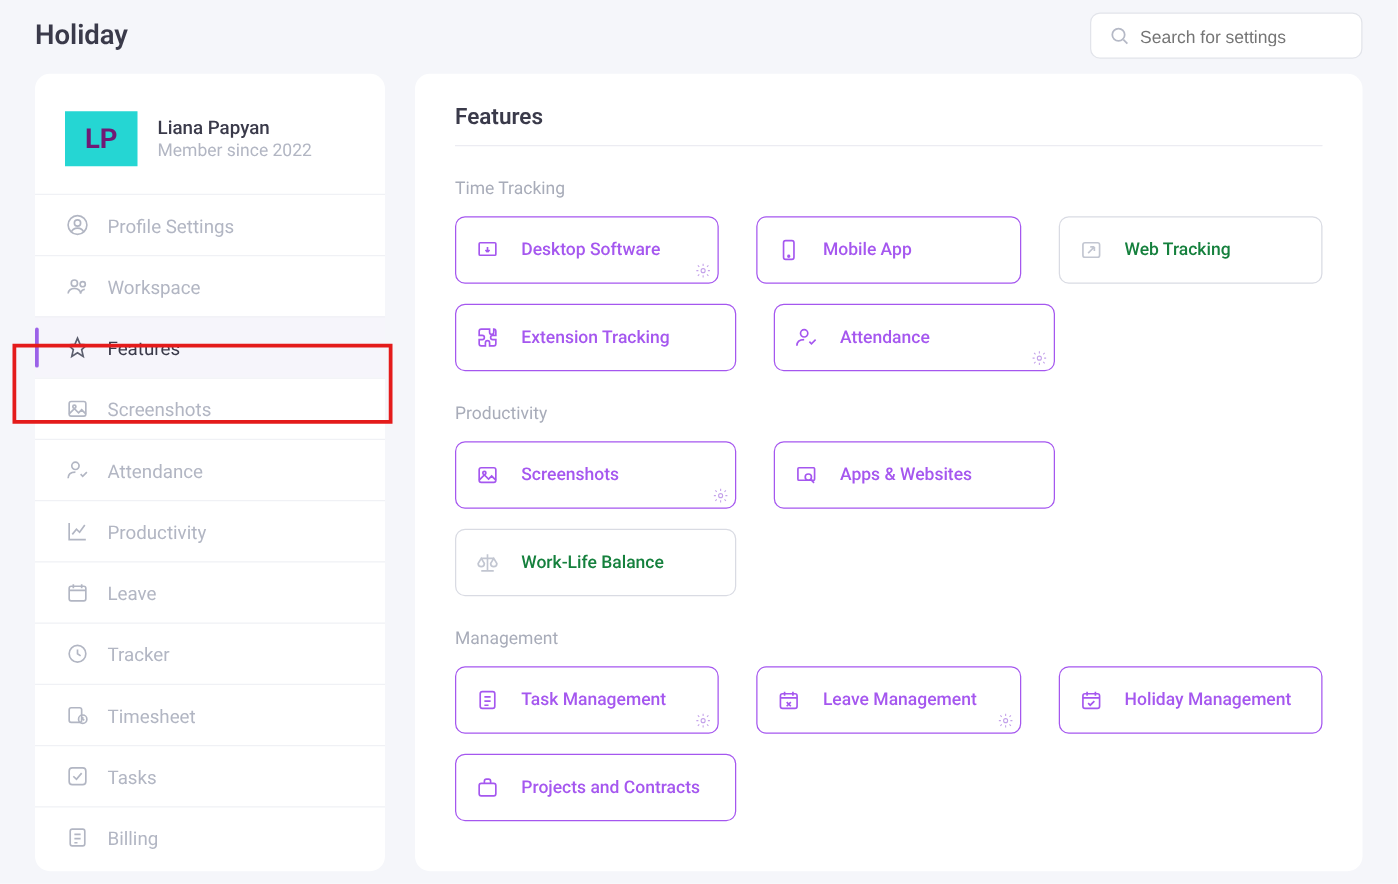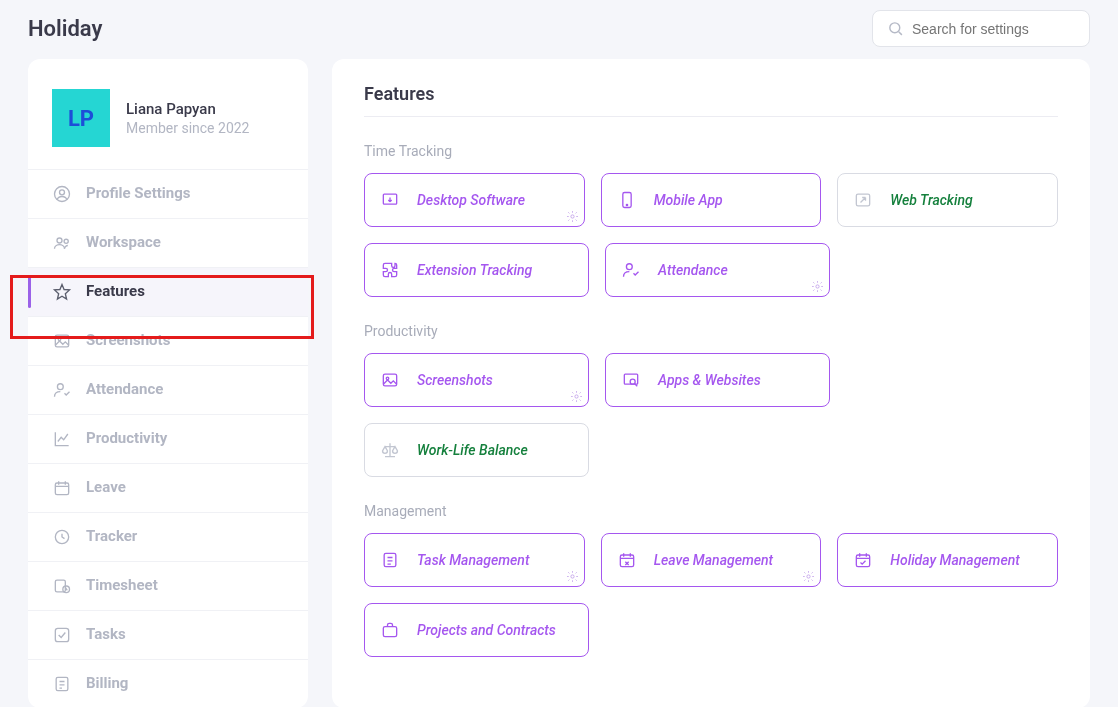--- a/index.html
+++ b/index.html
@@ -53,44 +53,43 @@
       position: relative;
       overflow: hidden;
     }
     .profile {
       display: flex;
       align-items: center;
       padding: 10px 24px 22px;
     }
     .avatar {
       width: 58px;
-      height: 58px;
+      height: 44px;
       border-radius: 0;
       background: #25d6d3;
-      color: #1d4ed8;
+      color: #701a75;
       font-size: 22px;
       font-weight: 700;
       display: flex;
       align-items: center;
       justify-content: center;
       margin-right: 16px;
       flex-shrink: 0;
     }
     .profile-name { font-size: 15px; font-weight: 500; color: #3a3a4a; }
     .profile-since { font-size: 14px; color: #b2b6c3; margin-top: 2px; }
     .nav-item {
       display: flex;
-      align-items: flex-start;
+      align-items: flex-end;
       padding: 14px 22px;
       border-top: 1px solid #f0f1f5;
       cursor: pointer;
       color: #b2b6c3;
       font-size: 15px;
       position: relative;
-      font-weight: bold;
     }
     .nav-item.active {
       background: #f6f5fb;
       color: #3a3a4a;
     }
     .nav-item.active::before {
       content: '';
       position: absolute;
       left: 0;
       top: 8px;
@@ -132,23 +131,22 @@
       border-bottom: 1px solid #ececf2;
     }
     .section-label {
       font-size: 14px;
       color: #a8acb9;
       margin-top: 26px;
       margin-bottom: 14px;
     }
     .card-row {
       display: flex;
-      gap: 16px;
+      gap: 30px;
       margin-bottom: 16px;
-      font-style: italic;
     }
     .card {
       flex: 1;
       max-width: 225px;
       min-width: 200px;
       height: 54px;
       border: 1px solid #a557ef;
       border-radius: 8px;
       display: flex;
       align-items: center;

